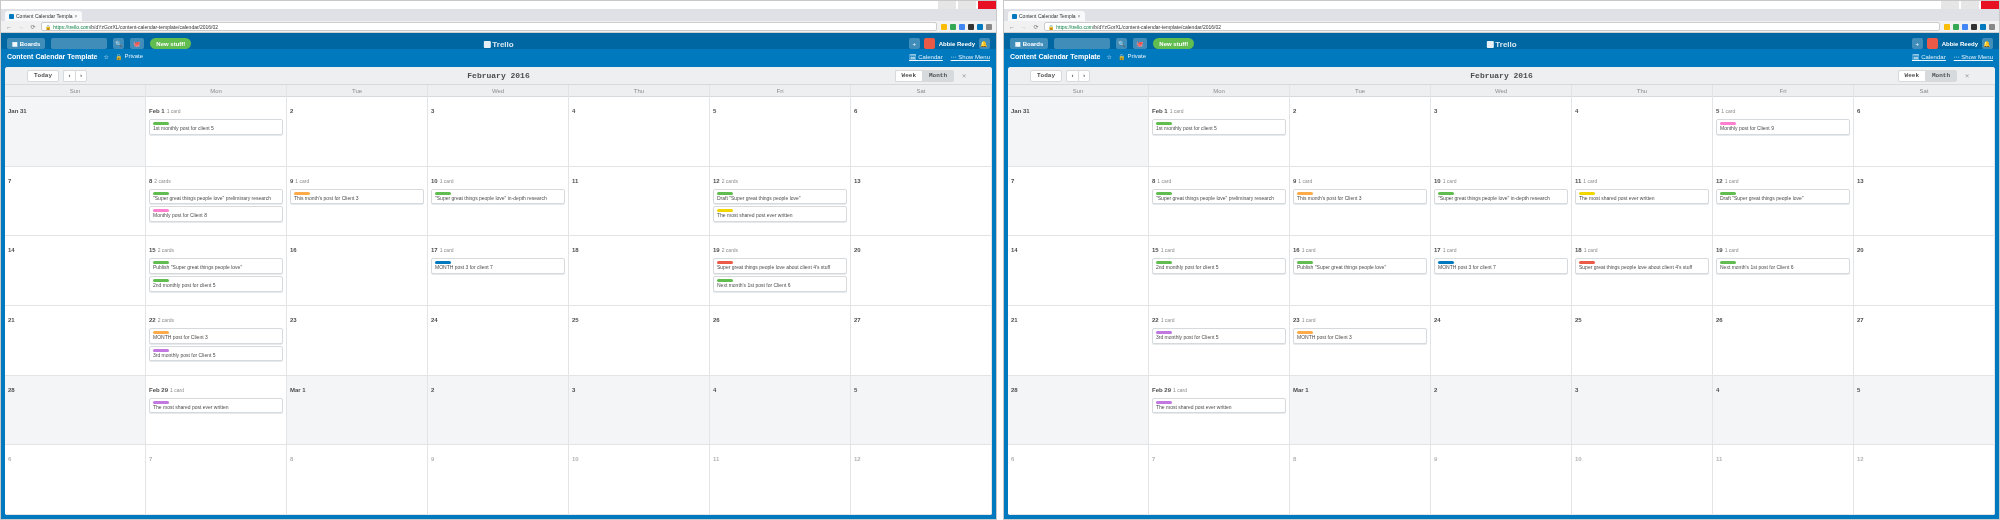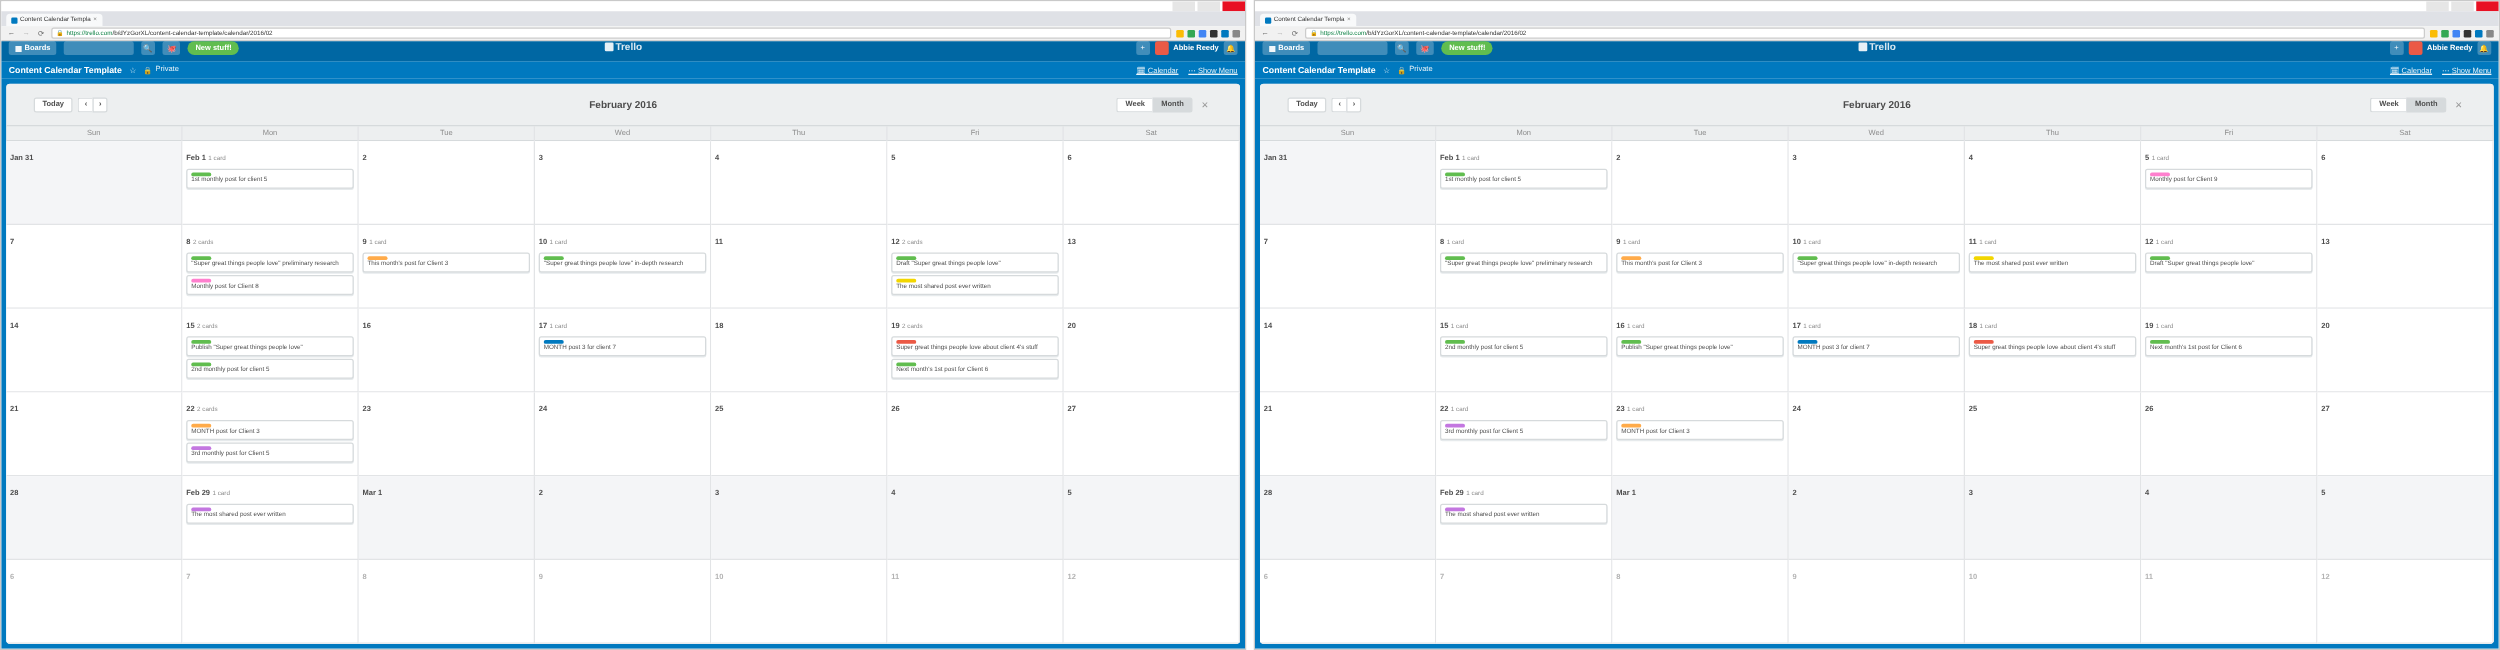--- a/index.html
+++ b/index.html
@@ -89,21 +89,21 @@
   .ext-icons span:nth-child(2){background:#34a853;}
   .ext-icons span:nth-child(3){background:#4285f4;}
   .ext-icons span:nth-child(4){background:#333;}
   .ext-icons span:nth-child(5){background:#0079bf;}
 
   
   .trello-header {
     height: 16px;
     background: #0067a3;
     display: flex;
-    align-items: flex-start;
+    align-items: flex-end;
     padding: 0 6px;
     gap: 6px;
     color: #fff;
   }
   .hdr-btn {
     background: rgba(255,255,255,0.25);
     border-radius: 2px;
     height: 11px;
     display: inline-flex;
     align-items: center;
@@ -174,28 +174,29 @@
   }
   .cal-box {
     background:#edeff0;
     border-radius:3px;
     flex:1;
     display:flex;
     flex-direction:column;
     overflow:hidden;
   }
   .cal-toolbar {
-    height:34px;
+    height:18px;
     background:#edeff0;
     display:flex;
     align-items:center;
     padding:0 22px;
     gap:4px;
     border-bottom:1px solid #d6dadc;
     position:relative;
+    font-family:Liberation Mono, monospace;
   }
   .tb-btn {
     background:#fff;
     border:1px solid #d6dadc;
     border-radius:2px;
     height:12px;
     padding:0 6px;
     font-size:6px;
     font-weight:700;
     color:#4d4d4d;

